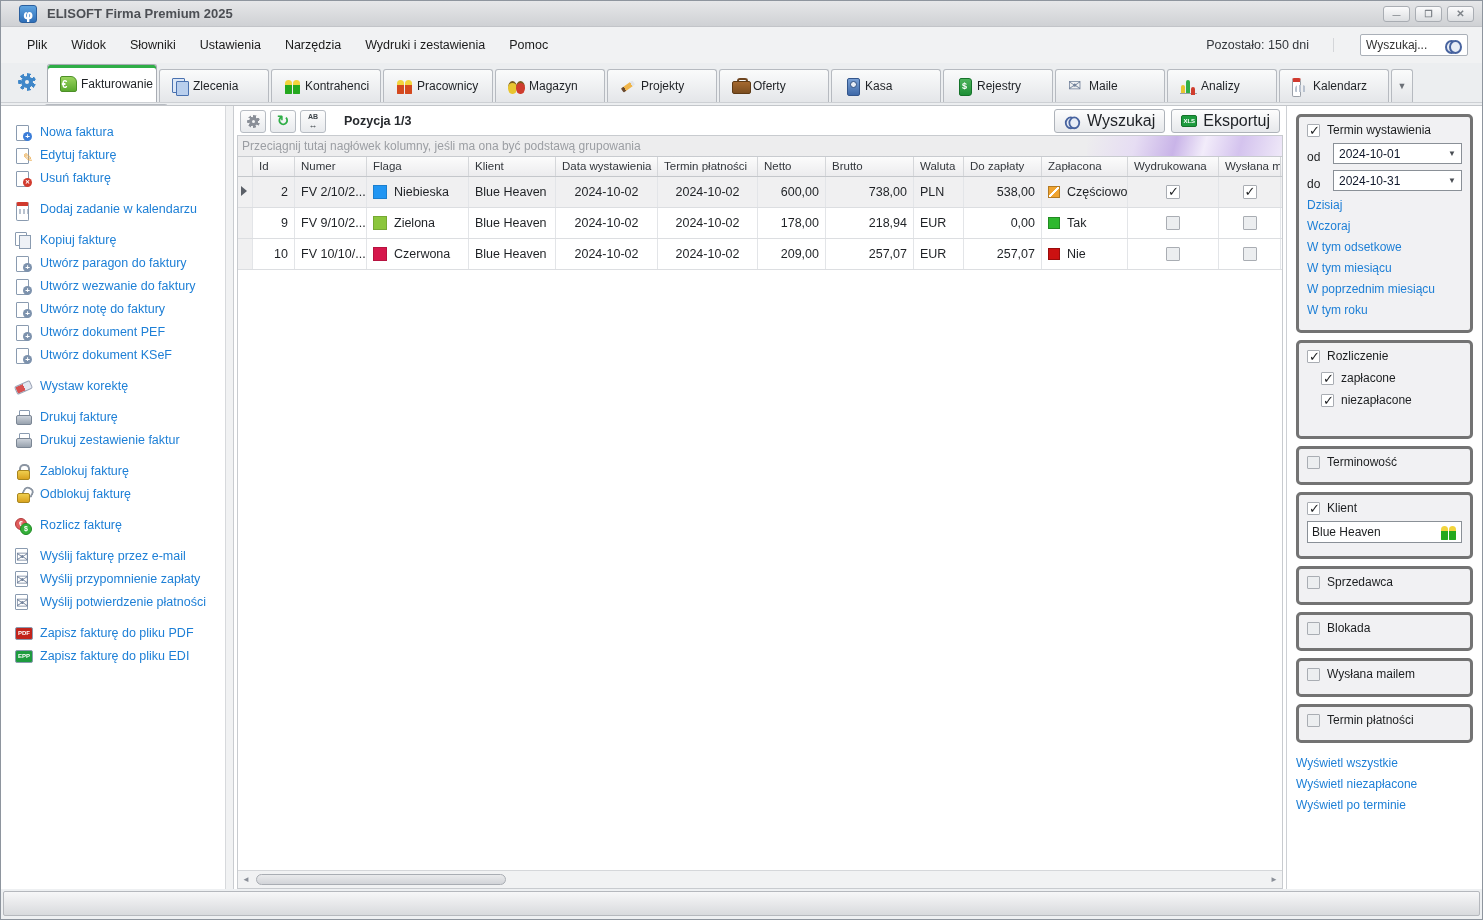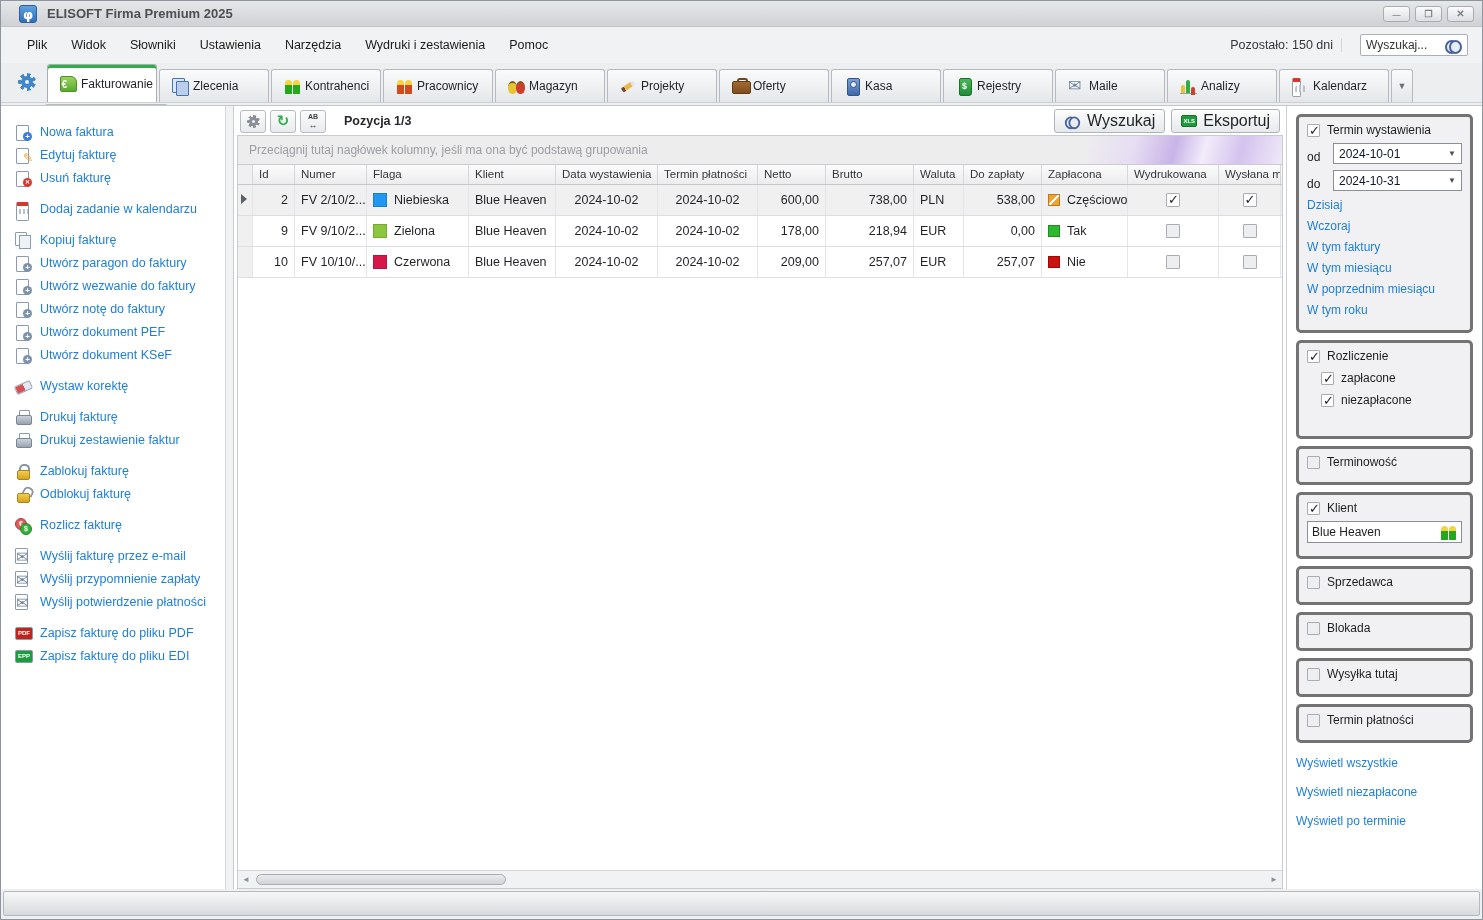--- a/index.html
+++ b/index.html
@@ -11,21 +11,21 @@
 .title{margin-left:10px;font-weight:bold;font-size:13px;color:#4c4f54}
 .winbtns{margin-left:auto;display:flex;gap:5px}
 .wbtn{width:27px;height:16px;border:1px solid #a9adb3;border-radius:3px;background:linear-gradient(#fbfbfc,#dcdee1);color:#7d8288;font:bold 10px/14px "Liberation Sans",sans-serif;text-align:center;cursor:pointer}
 .wbtn-min::after{content:"—";font-size:8px}
 .wbtn-max::after{content:"❒";font-size:9px}
 .wbtn-close::after{content:"✕"}
 
 .menubar{height:36px;background:#f1f2f3;display:flex;align-items:center;padding:0 14px;font-size:12.5px;color:#1b1b1b}
 .menuitem{padding:6px 12px;cursor:pointer;border-radius:2px}
 .menuright{margin-left:auto;display:flex;align-items:center;gap:16px}
-.remaining{font-size:12.5px;color:#33373c;padding-right:8px;border-right:1px solid #d4d6d9;margin-right:2px}
+.remaining{font-size:12.5px;color:#33373c;padding-right:24px;border-right:1px solid #d4d6d9;margin-right:10px}
 .searchbox{width:108px;height:22px;background:#fff;border:1px solid #aab0b8;border-radius:2px;display:flex;align-items:center;padding:0 5px;cursor:text}
 .searchtext{font-size:12px;color:#333;flex:1}
 .binocs{position:relative;width:17px;height:11px}
 .binocs::before,.binocs::after{content:"";position:absolute;top:0;width:9px;height:10px;border:2px solid #47639f;border-radius:50%;background:#e8edf6}
 .binocs::before{left:0}.binocs::after{right:0}
 
 .ribbon{height:40px;background:#eceef0;display:flex;align-items:flex-end;padding:0 0 0 6px;position:relative;border-bottom:1px solid #cdd0d4}
 .gearwrap{width:40px;display:flex;justify-content:center;align-items:center;height:40px}
 .gear{width:18px;height:18px;border-radius:50%;background:repeating-conic-gradient(#3f87c9 0 28deg,rgba(0,0,0,0) 28deg 51.4deg);position:relative}
 .gear::before{content:"";position:absolute;inset:3px;border-radius:50%;background:#3f87c9}
@@ -108,21 +108,21 @@
 .tab-width::before{content:"AB";font:bold 7px/8px "Liberation Sans";color:#3e4síste4a;color:#3e444a}
 .tab-width::after{content:"↔";font-size:9px;color:#3e444a}
 .position{margin-left:14px;font:bold 12.5px "Liberation Sans";color:#26292d}
 .toolright{margin-left:auto;display:flex;gap:6px}
 .button{height:24px;border:1px solid #aeb3ba;border-radius:3px;background:linear-gradient(#fdfdfd,#e6e8eb);display:flex;align-items:center;gap:6px;padding:0 9px;font-size:16px;color:#1f2226;cursor:pointer}
 .binocs.small{transform:scale(.9)}
 .xlsicon{width:16px;height:12px;background:#1d9b3e;border-radius:2px;border:1px solid #15732a;color:#fff;font:bold 6px/11px "Liberation Sans";text-align:center}
 .xlsicon::after{content:"XLS"}
 
 .gridwrap{flex:1;display:flex;flex-direction:column;margin:0 3px;border:1px solid #c8cbcf;min-height:0}
-.groupbar{height:29px;background:#ededee;border-bottom:1px solid #c8cbcf;display:flex;align-items:center;padding-left:11px;position:relative;overflow:hidden}
+.groupbar{height:21px;background:#ededee;border-bottom:1px solid #c8cbcf;display:flex;align-items:center;padding-left:4px;position:relative;overflow:hidden}
 .groupbar::after{content:"";position:absolute;right:0;top:0;bottom:0;width:195px;background:linear-gradient(105deg,rgba(237,237,238,0) 0%,#e6ddf3 25%,#c9b4e8 45%,#f2ecfa 60%,#d4c3ee 78%,#efe9f8 100%)}
 .grouphint{font-size:12px;color:#9b9ea3}
 .thead{display:flex;background:linear-gradient(#fcfcfc,#ececee);border-bottom:1px solid #c4c7cb;height:20px}
 .th{font-size:11.5px;color:#33373c;padding:3px 0 0 6px;border-right:1px solid #d5d7da;overflow:hidden;white-space:nowrap}
 .tdmark,.thmark{width:15px;border-right:1px solid #d5d7da;background:#f0f0f1;flex:none;position:relative}
 .trow{display:flex;height:31px;border-bottom:1px solid #dcdee1;background:#fff}
 .trow.selected{background:#f0f0f1}
 .td{font-size:12.5px;color:#1f2226;display:flex;align-items:center;padding:0 6px;border-right:1px solid #e3e5e8;overflow:hidden;white-space:nowrap;gap:7px}
 .rowmark{display:none;position:absolute;left:3px;top:9px;width:0;height:0;border-left:6px solid #5b6068;border-top:5px solid rgba(0,0,0,0);border-bottom:5px solid rgba(0,0,0,0)}
 .rowmark.show{display:block}
@@ -157,21 +157,21 @@
 .fselect::after{content:"▼";font-size:8px;color:#4a4e54}
 .flink{font-size:12px;color:#1d7fd6;margin-top:7px;cursor:pointer;white-space:nowrap}
 .fopts{margin:2px 0 16px 14px}
 .fopt{display:flex;align-items:center;gap:7px;margin-top:8px}
 .cb.small{width:13px;height:13px}
 .finput{height:22px;background:#fff;border:1px solid #8a9097;display:flex;align-items:center;padding:0 4px;margin-top:6px}
 .finput .sval{flex:1;font-size:12px;color:#1c1e20}
 .ppl.klienticon{width:17px;height:15px;position:relative;flex:none}
 .klienticon::before,.klienticon::after{background:linear-gradient(#f2d43c 0 5px,#24a81e 5px)}
 .panellinks{margin-top:10px}
-.panellinks .flink{margin-top:8px;line-height:21px}
+.panellinks .flink{margin-top:0;line-height:21px}
 
 .statusbar{position:absolute;left:2px;right:2px;bottom:3px;height:25px;background:linear-gradient(#f7f7f8,#d8dadd);border:1px solid #b5b8bd;border-radius:2px}
 </style>
 </head>
 <body>
 
 <div class="window">
 
   <div class="titlebar">
     <span class="appicon">φ</span>
@@ -583,21 +583,21 @@
         <div class="frow">
           <span class="fsmall">do</span>
           <span class="fselect">
               <span class="sval">2024-10-31</span>
             </span>
         </div>
         <div>
 
         <div class="flink">Dzisiaj</div>
             <div class="flink">Wczoraj</div>
-            <div class="flink">W tym faktury</div>
+            <div class="flink">W tym odsetkowe</div>
             <div class="flink">W tym miesiącu</div>
             <div class="flink">W poprzednim miesiącu</div>
             <div class="flink">W tym roku</div>
           </div>
       </div>
 
       <div class="fbox">
         <div class="fhead">
           <span class="cb small checked"></span>
           <span class="flabel">Rozliczenie</span>
@@ -644,21 +644,21 @@
       <div class="fbox">
         <div class="fhead">
           <span class="cb small"></span>
           <span class="flabel">Blokada</span>
         </div>
       </div>
 
       <div class="fbox">
         <div class="fhead">
           <span class="cb small"></span>
-          <span class="flabel">Wysyłka tutaj</span>
+          <span class="flabel">Wysłana mailem</span>
         </div>
       </div>
 
       <div class="fbox">
         <div class="fhead">
           <span class="cb small"></span>
           <span class="flabel">Termin płatności</span>
         </div>
       </div>
 

